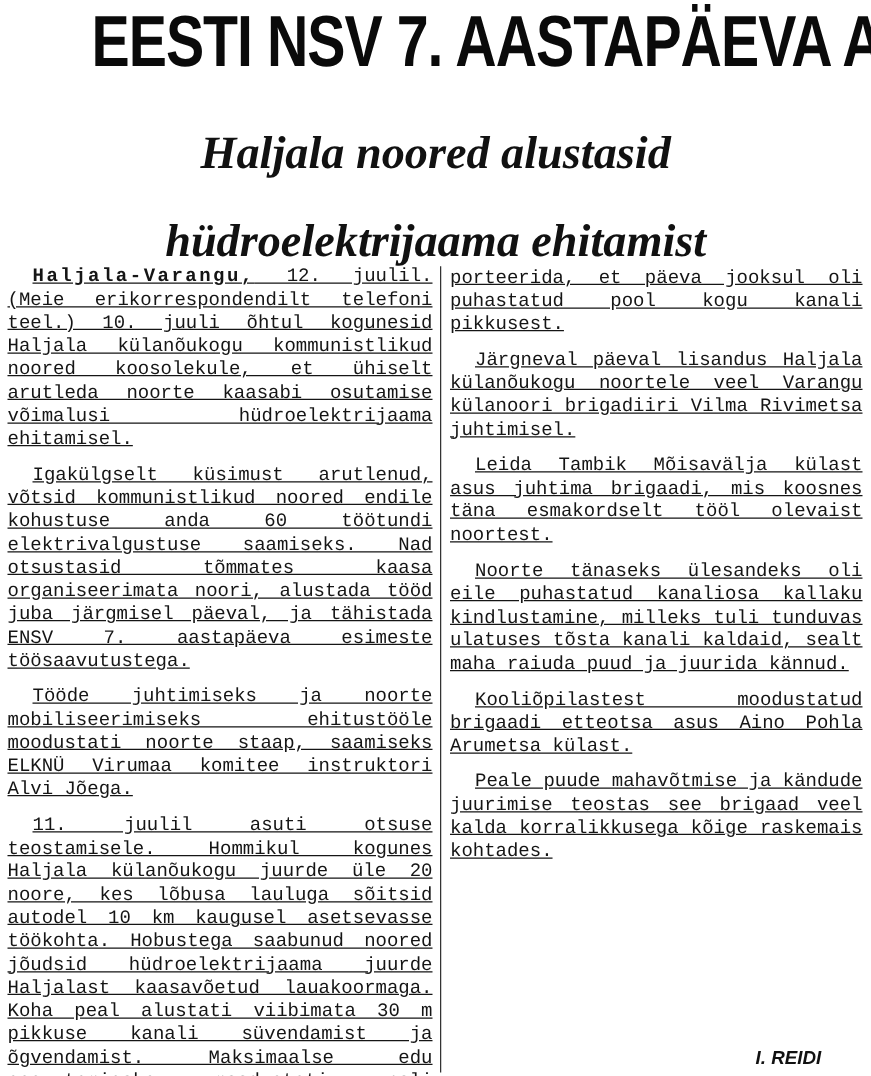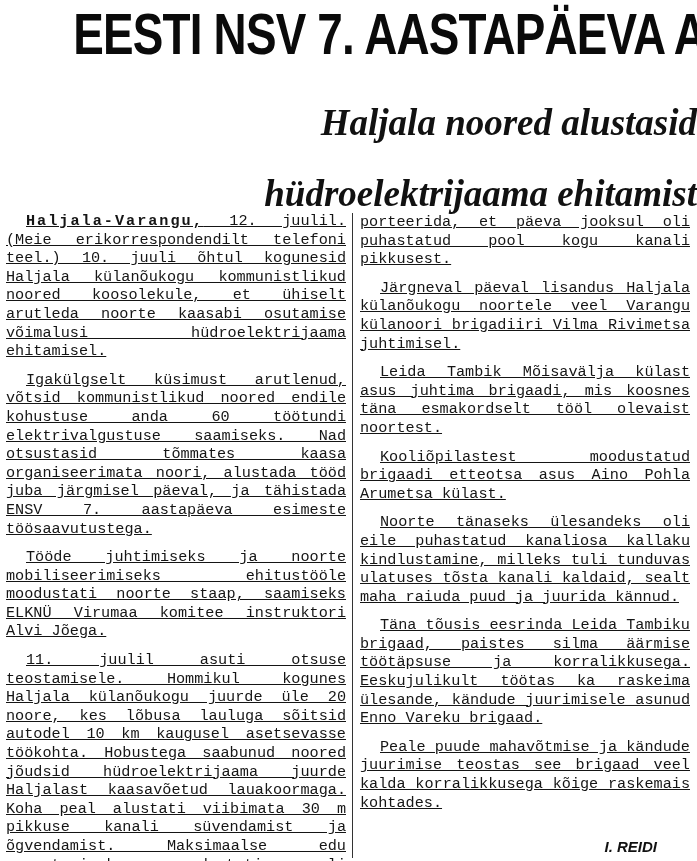--- a/index.html
+++ b/index.html
@@ -6,21 +6,21 @@
   body { width: 697px; height: 861px; overflow: hidden; position: relative; color: #111; }
   .headline {
     position: absolute; left: 0; top: 2px; width: 697px; height: 64px;
     font-family: "Liberation Sans", "DejaVu Sans", sans-serif;
     font-weight: bold; font-size: 58px; line-height: 64px;
     text-align: center; letter-spacing: -1px;
     transform: scaleX(0.79); transform-origin: center top;
     white-space: nowrap; color: #0a0a0a;
   }
   .subhead {
-    position: absolute; left: 0; width: 697px; text-align: right;
+    position: absolute; left: 0; width: 697px; text-align: center;
     font-family: "Liberation Serif", "DejaVu Serif", serif;
     font-style: italic; font-weight: bold; font-size: 37px; line-height: 46px;
     color: #111;
   }
   .subhead.l1 { top: 100px; }
   .subhead.l2 { top: 171px; }
   .col {
     position: absolute; top: 212px;
     font-family: "Liberation Mono", "DejaVu Sans Mono", monospace;
     font-size: 15.2px; line-height: 18.6px; color: #151515;
@@ -58,21 +58,20 @@
     <p>11. juulil asuti otsuse teostamisele. Hommikul kogunes Haljala külanõukogu juurde üle 20 noore, kes lõbusa lauluga sõitsid autodel 10 km kaugusel asetsevasse töökohta. Hobustega saabunud noored jõudsid hüdroelektrijaama juurde Haljalast kaasavõetud lauakoormaga. Koha peal alustati viibimata 30 m pikkuse kanali süvendamist ja õgvendamist. Maksimaalse edu saavutamiseks moodustati neli brigaadi, kes asusid omavahel sotsialistlikku võistlusse.</p>
 
   </div>
 
   <div class="divider"></div>
 
   <div class="col right">
     <p style="text-indent:0">porteerida, et päeva jooksul oli puhastatud pool kogu kanali pikkusest.</p>
     <p>Järgneval päeval lisandus Haljala külanõukogu noortele veel Varangu külanoori brigadiiri Vilma Rivimetsa juhtimisel.</p>
     <p>Leida Tambik Mõisavälja külast asus juhtima brigaadi, mis koosnes täna esmakordselt tööl olevaist noortest.</p>
+    <p>Noorte tänaseks ülesandeks oli eile puhastatud kanaliosa kallaku kindlustamine, milleks tuli tunduvas ulatuses tõsta kanali kaldaid, sealt maha raiuda puud ja juurida kännud.</p>
     <p>Kooliõpilastest moodustatud brigaadi etteotsa asus Aino Pohla Arumetsa külast.</p>
-    <p>Noorte tänaseks ülesandeks oli eile puhastatud kanaliosa kallaku kindlustamine, milleks tuli tunduvas ulatuses tõsta kanali kaldaid, sealt maha raiuda puud ja juurida kännud.</p>
-    <p>Täna tõusis eesrinda Leida Tambiku brigaad, paistes silma äärmise töötäpsuse ja korralikkusega. Eeskujulikult töötas ka raskeima ülesande, kändude juurimisele asunud Enno Vareku brigaad.</p>
     <p>Peale puude mahavõtmise ja kändude juurimise teostas see brigaad veel kalda korralikkusega kõige raskemais kohtades.</p>
   </div>
 
   <div class="byline">I. REIDI</div>
 
 </div>
 
 </body></html>

